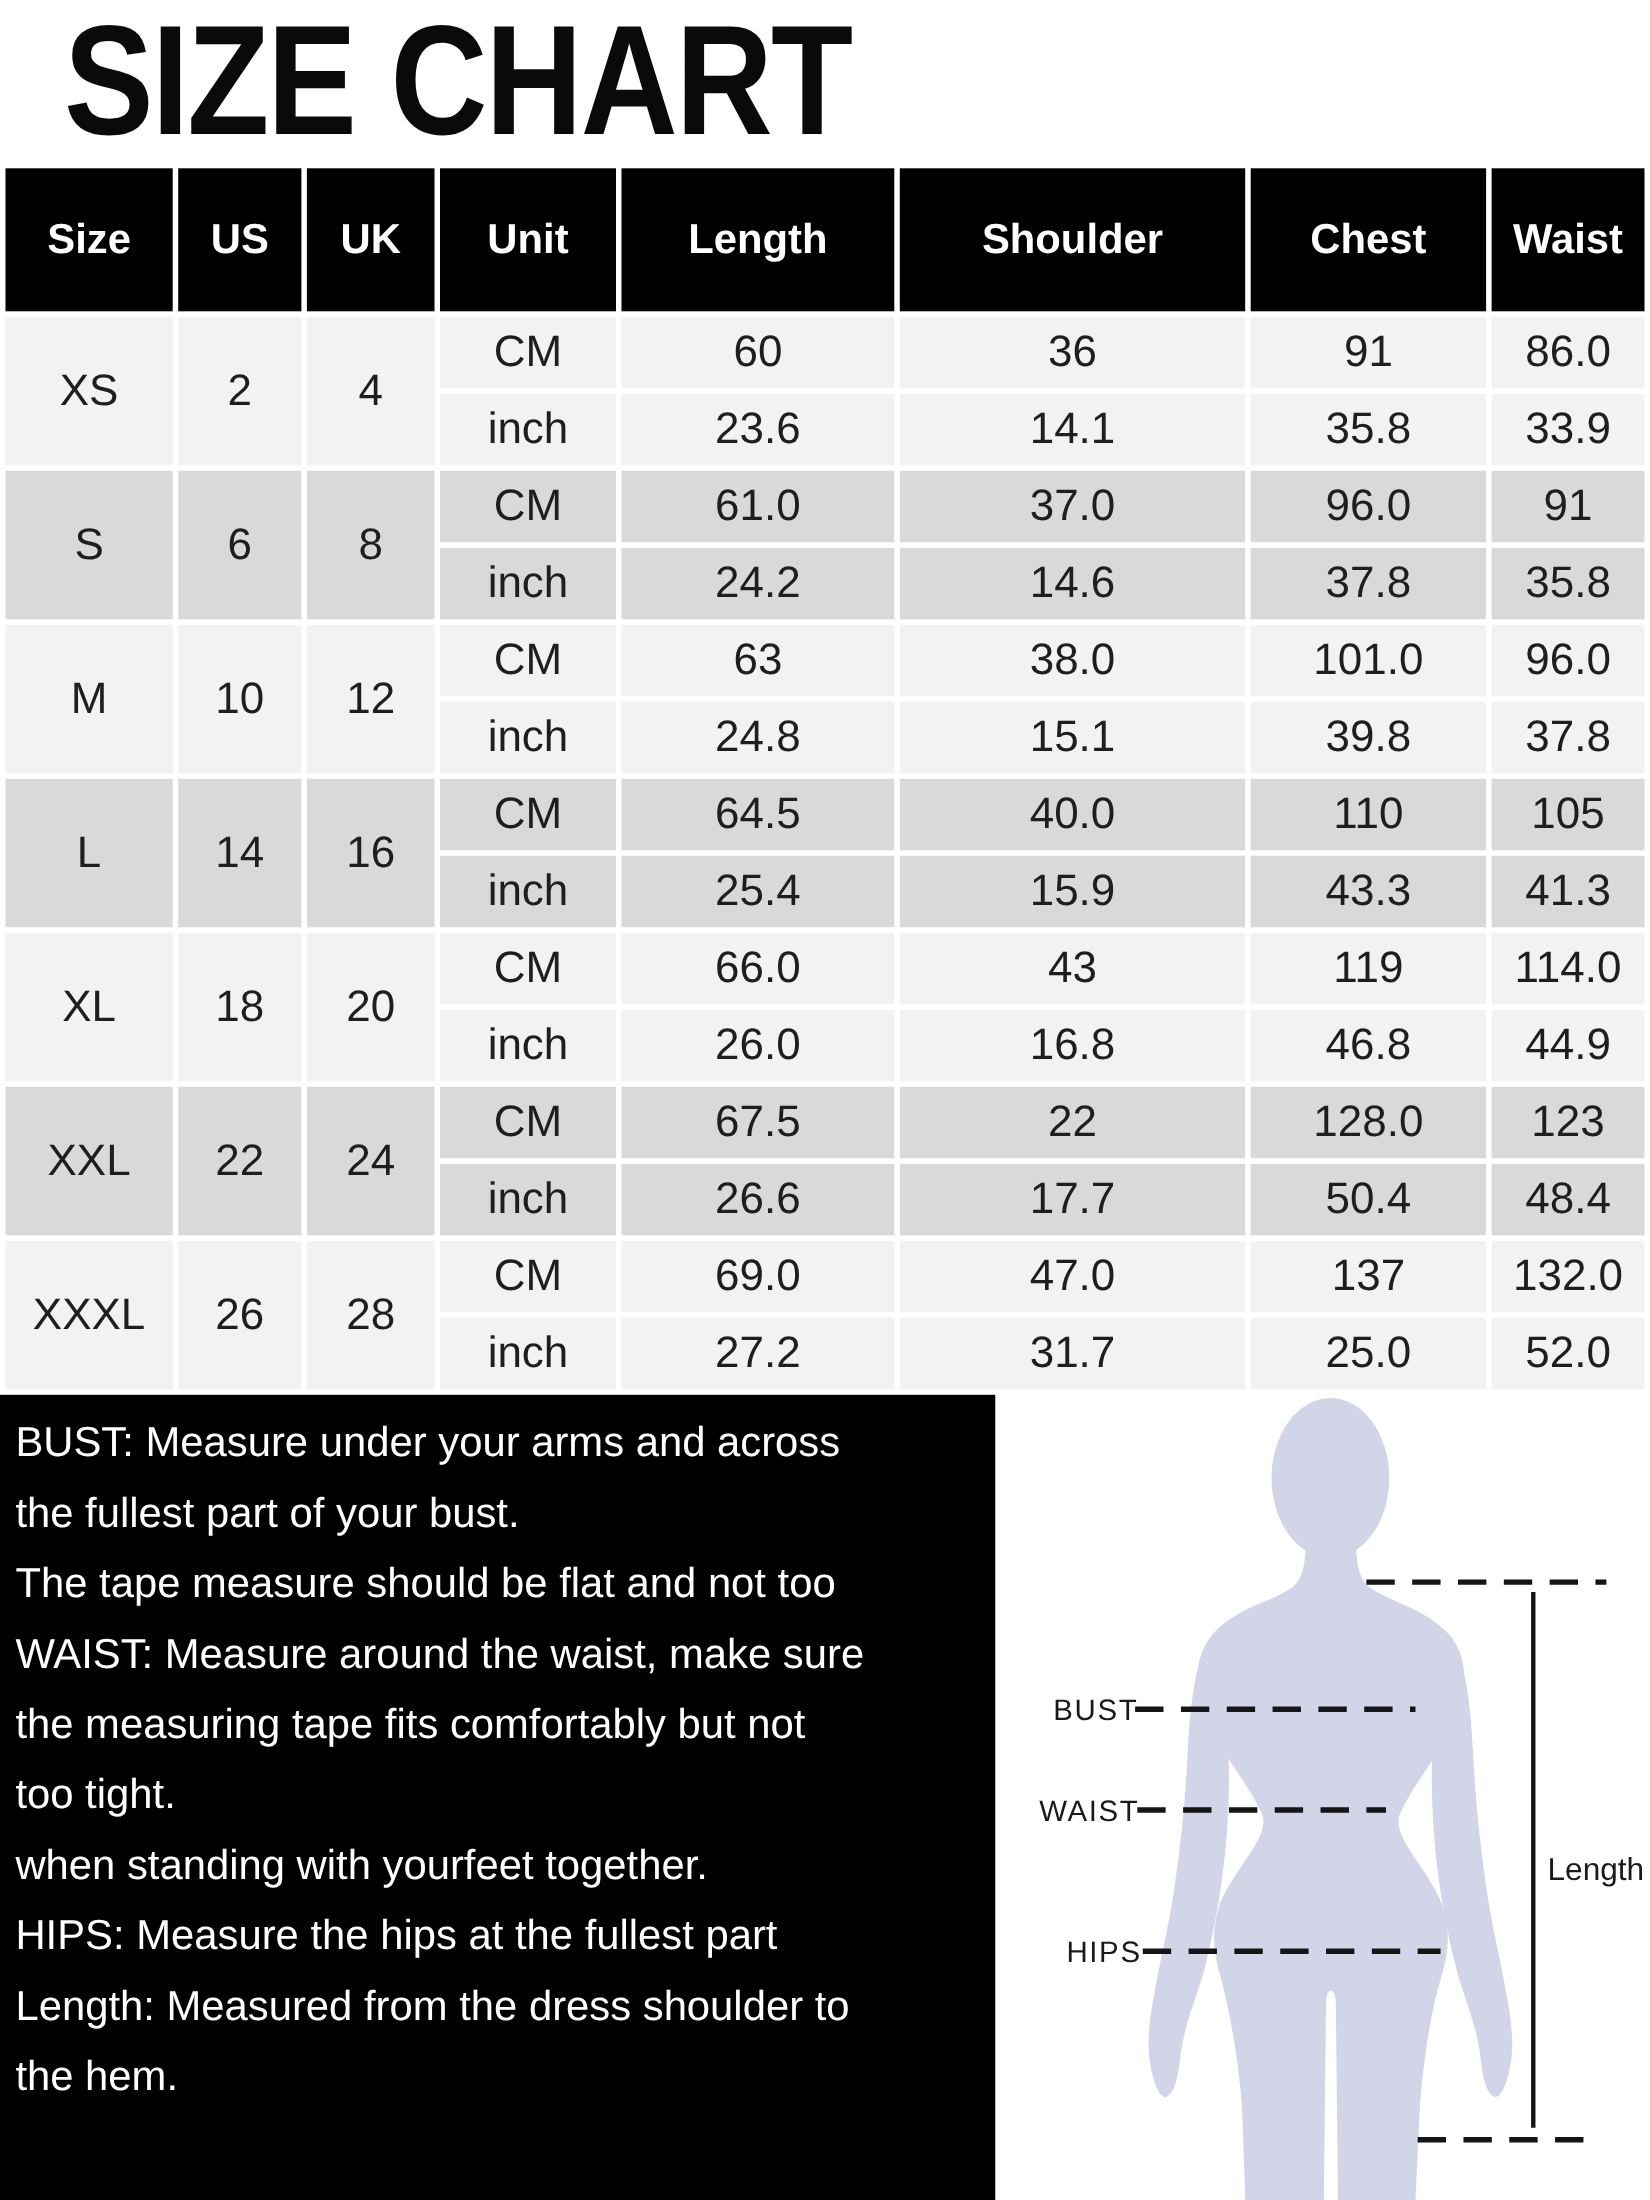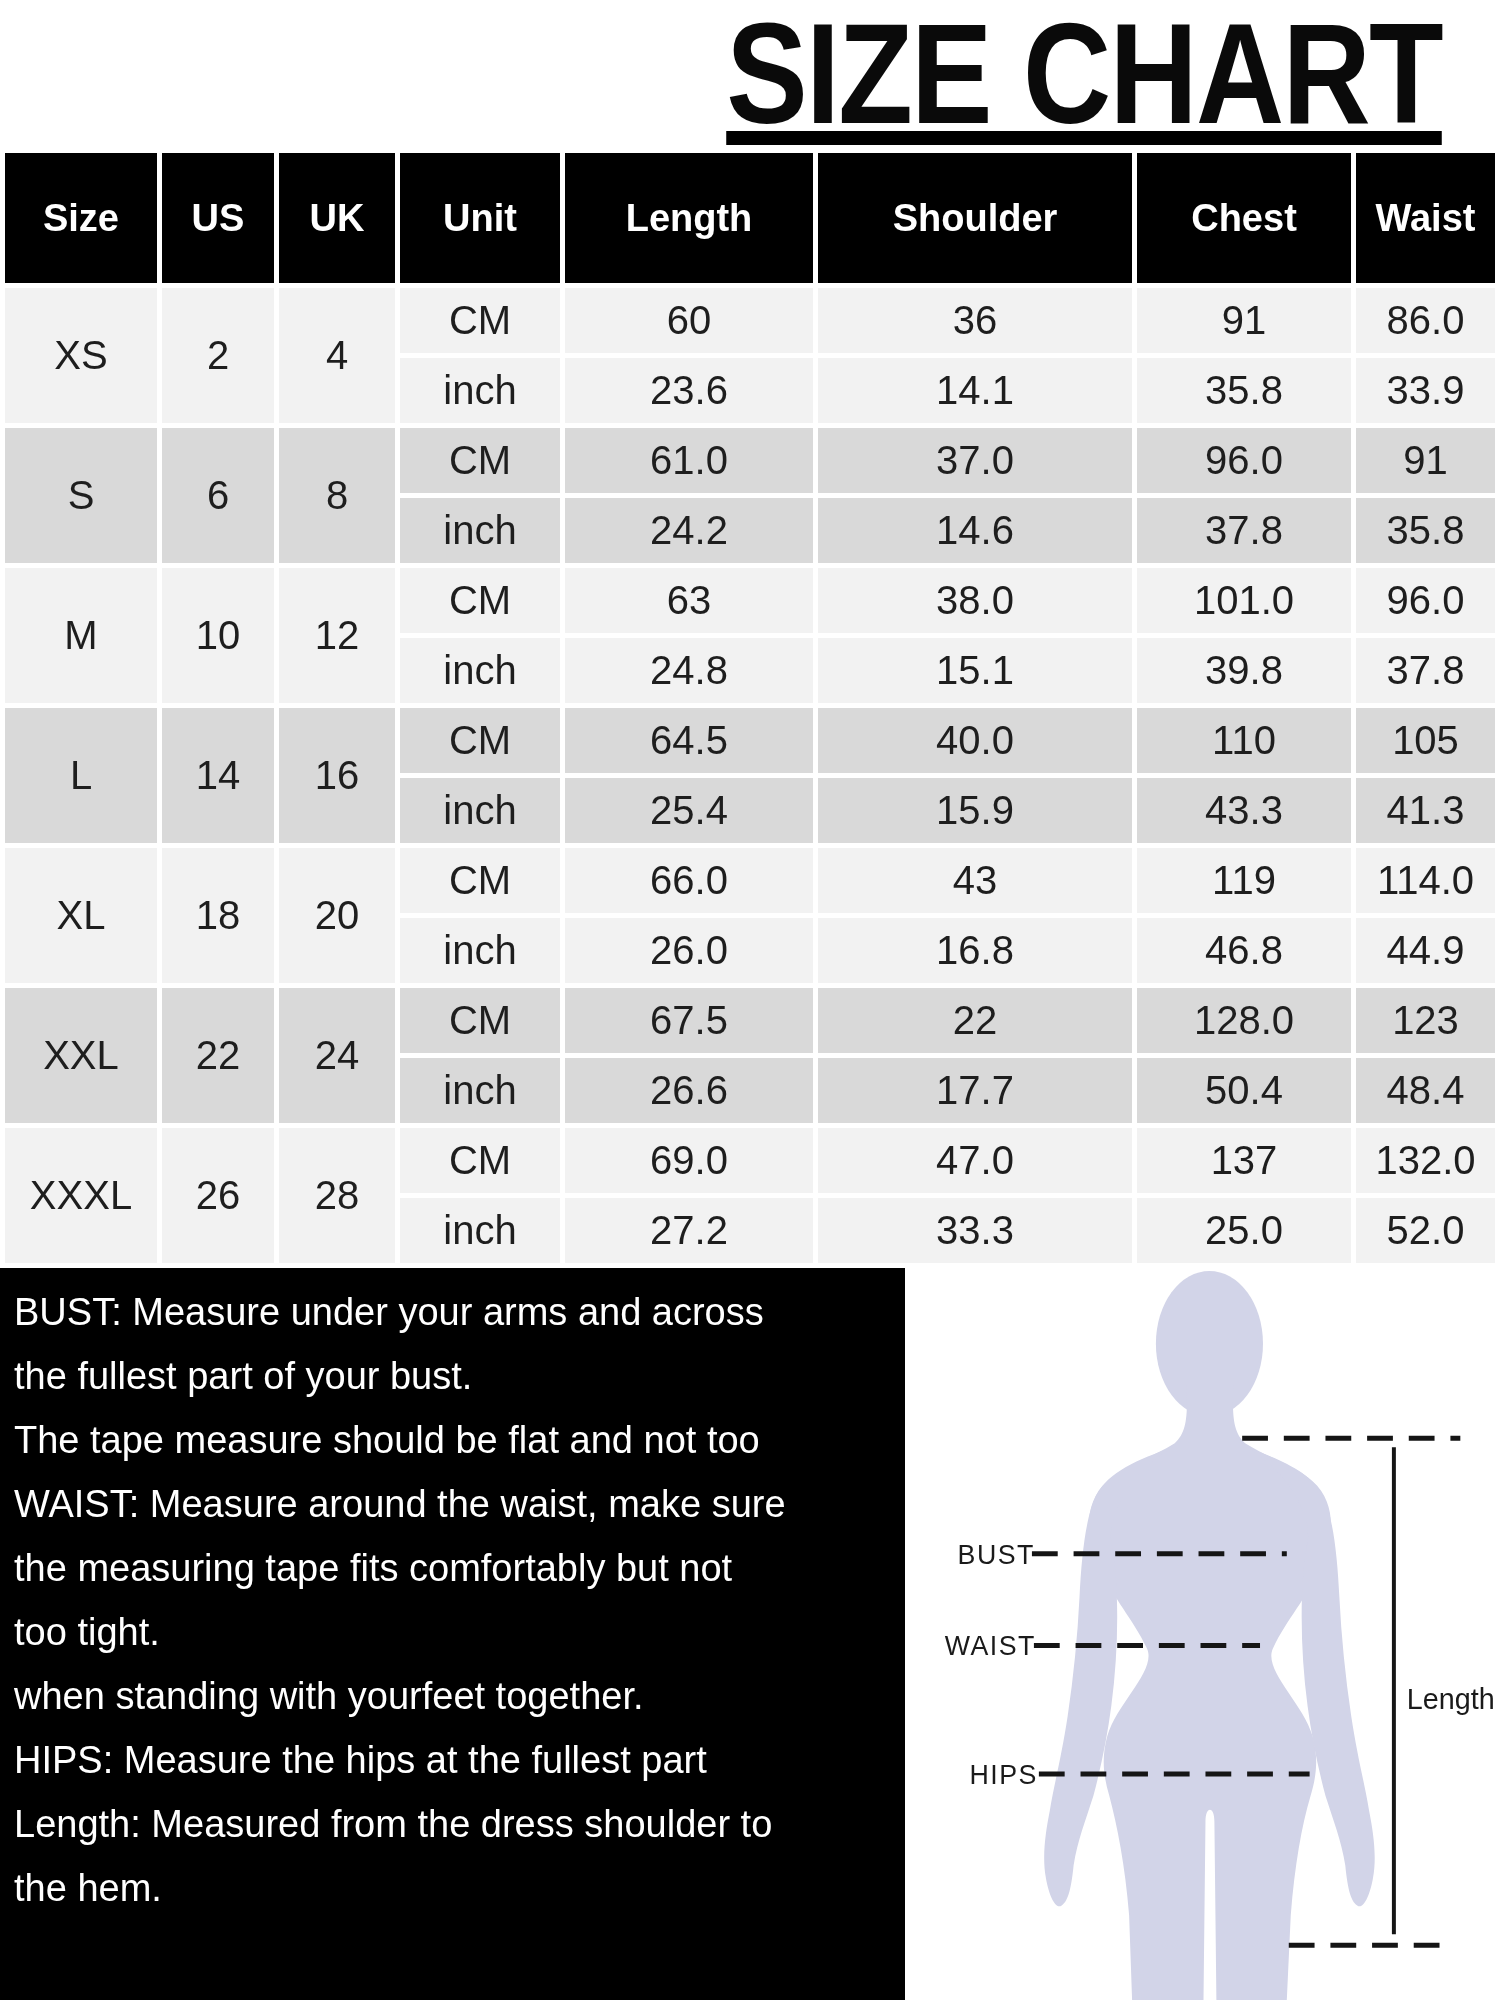--- a/index.html
+++ b/index.html
@@ -1,21 +1,21 @@
 <!DOCTYPE html>
 <html><head>
 <meta charset="utf-8">
 <style>
   html,body { margin:0; padding:0; }
   .page {
     position:relative; width:1500px; height:2000px; background:#ffffff;
     font-family:"Liberation Sans", sans-serif; overflow:hidden;
   }
   
-  .title-band { height:148px; display:flex; align-items:center; justify-content:flex-end;text-decoration:underline; }
+  .title-band { height:148px; display:flex; align-items:center; justify-content:flex-start; }
   .title-band .ttl {
     font-size:142px; font-weight:bold; color:#0a0a0a; letter-spacing:-2px;
     transform:scaleX(0.86); white-space:nowrap; line-height:148px;
   }
   
   table.size-table {
     width:1500px; table-layout:fixed; border-collapse:separate; border-spacing:5px;
     background:#ffffff;
   }
   table.size-table th {
@@ -183,21 +183,21 @@
        <td rowspan="2">28</td>
        <td>CM</td>
        <td>69.0</td>
           <td>47.0</td>
           <td>137</td>
           <td>132.0</td>
      </tr>
      <tr class="light">
        <td>inch</td>
        <td>27.2</td>
-          <td>33.3</td>
+          <td>31.7</td>
           <td>25.0</td>
           <td>52.0</td>
      </tr>
       </tbody>
   </table>
 
   <div class="bottom">
     <div class="notes" id="notes">
         <div class="note-line">BUST: Measure under your arms and across</div>
         <div class="note-line">the fullest part of your bust.</div>

